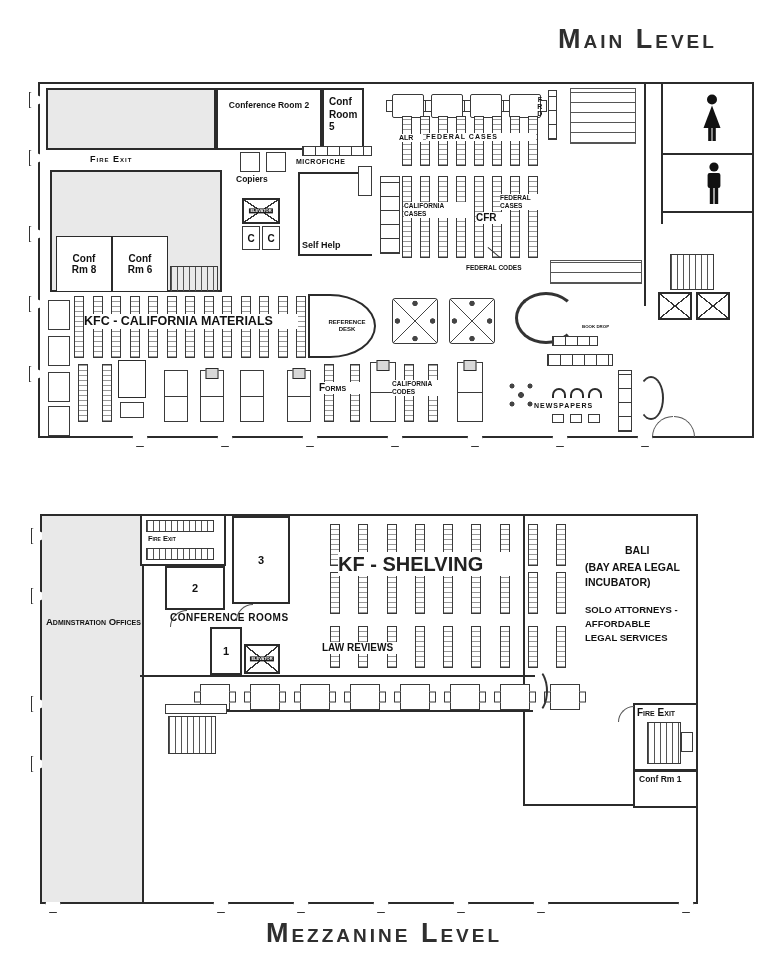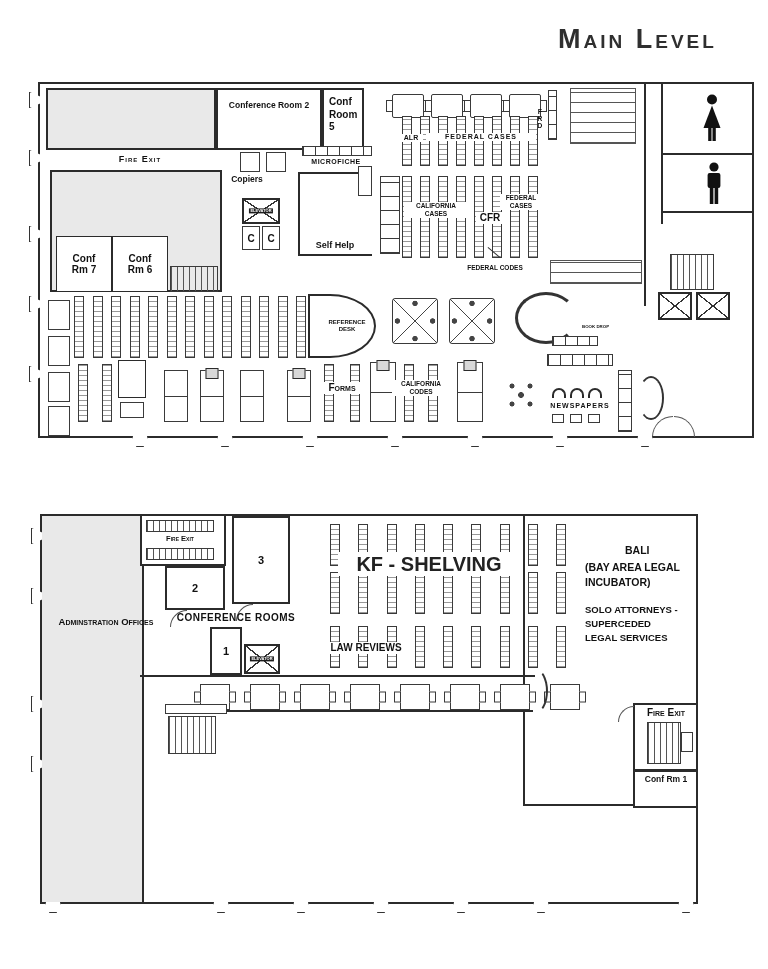--- a/index.html
+++ b/index.html
@@ -5,21 +5,21 @@
   html,body{margin:0;padding:0;background:#fff;}
   .page{position:relative;width:768px;height:969px;background:#fff;overflow:hidden;
         font-family:"Liberation Sans",sans-serif;color:#111;}
   .abs{position:absolute;}
   .plan{position:absolute;}
   .room{position:absolute;border:2px solid #2b2b2b;background:#fff;box-sizing:border-box;}
   .room1{position:absolute;border:1.5px solid #2b2b2b;background:#fff;box-sizing:border-box;}
   .gray{background:#e9e9e9;}
   .box{position:absolute;border:1.5px solid #3a3a3a;background:#fff;box-sizing:border-box;}
   .wall{position:absolute;background:#2b2b2b;}
-  .lbl{position:absolute;font-weight:bold;color:#111;text-align:center;line-height:1.2;background:#fff;}
+  .lbl{position:absolute;font-weight:bold;color:#111;line-height:1.2;background:#fff;}
   .nobg{background:transparent;}
   .sc{font-variant:small-caps;} .s6{font-size:6.5px;} .s7{font-size:7px;} .s75{font-size:7.5px;}
   .s8{font-size:10px;} .s85{font-size:8.5px;} .s9{font-size:9px;} .s95{font-size:9.5px;}
   .s10{font-size:10px;} .s105{font-size:10.5px;} .s11{font-size:11px;} .s12{font-size:12.5px;} .s20{font-size:20px;}
   .ls05{letter-spacing:.5px;} .ls1{letter-spacing:1px;}
   .left{text-align:left;}
   .nowrap{white-space:nowrap;}
   .vtext{writing-mode:vertical-rl;text-orientation:upright;}
   .u{position:absolute;display:flex;justify-content:space-between;align-items:stretch;}
   .unit{width:10px;height:100%;border:1px solid #3a3a3a;box-sizing:border-box;
@@ -89,37 +89,37 @@
 <div class="page">
 
   <div class="level-title" style="left:558px;top:24px;">Main Level</div>
 
   <section class="plan" id="plan-main" style="left:38px;top:82px;width:716px;height:356px;border:2px solid #2b2b2b;box-sizing:border-box;">
 
     <div class="room gray" style="left:6px;top:4px;width:170px;height:62px;"></div>
     <div class="lbl sc s9 ls1 nobg" style="left:50px;top:70px;width:100px;">Fire Exit</div>
     <div class="room gray" style="left:10px;top:86px;width:172px;height:122px;"></div>
     <div class="room1" style="left:16px;top:152px;width:56px;height:56px;display:flex;align-items:center;justify-content:center;">
-      <span class="s8 nobg" style="font-weight:bold;text-align:center;width:40px;">Conf Rm 7</span>
+      <span class="s8 nobg" style="font-weight:bold;text-align:center;width:40px;">Conf Rm 8</span>
     </div>
     <div class="room1" style="left:72px;top:152px;width:56px;height:56px;display:flex;align-items:center;justify-content:center;">
       <span class="s8 nobg" style="font-weight:bold;text-align:center;width:40px;">Conf Rm 6</span>
     </div>
     <div class="st" style="left:130px;top:182px;width:48px;height:26px;"></div>
 
     <div class="room" style="left:176px;top:4px;width:106px;height:62px;display:flex;align-items:flex-start;justify-content:center;padding-top:10px;">
       <span class="s85 nobg" style="font-weight:bold;">Conference Room 2</span>
     </div>
     <div class="room" style="left:282px;top:4px;width:42px;height:62px;padding:6px 0 0 5px;">
       <span class="s8 nobg left" style="font-weight:bold;display:inline-block;width:28px;line-height:1.25;">Conf Room 5</span>
     </div>
 
     <div class="box" style="left:200px;top:68px;width:20px;height:20px;"></div>
     <div class="box" style="left:226px;top:68px;width:20px;height:20px;"></div>
-    <div class="lbl s85 nobg" style="left:180px;top:90px;width:54px;">Copiers</div>
+    <div class="lbl s85 nobg" style="left:196px;top:90px;width:54px;">Copiers</div>
     <div class="seg-h" style="left:262px;top:62px;width:70px;height:10px;"></div>
     <div class="lbl s7 ls05 nobg" style="left:256px;top:74px;width:80px;">MICROFICHE</div>
 
     <div class="elev" style="left:202px;top:114px;width:38px;height:26px;">
       <span class="band">ELEVATOR</span>
     </div>
     <div class="box" style="left:202px;top:142px;width:18px;height:24px;display:flex;align-items:center;justify-content:center;font-weight:bold;font-size:10px;">
         <span>C</span>
       </div>
     <div class="box" style="left:222px;top:142px;width:18px;height:24px;display:flex;align-items:center;justify-content:center;font-weight:bold;font-size:10px;">
@@ -203,20 +203,21 @@
         <span class="unit"></span>
         <span class="unit"></span>
         <span class="unit"></span>
         <span class="unit"></span>
         <span class="unit"></span>
         <span class="unit"></span>
         <span class="unit"></span>
         <span class="unit"></span>
         <span class="unit"></span>
       </div>
+    <div class="lbl s12 nowrap" style="left:44px;top:230px;width:214px;">KFC - CALIFORNIA MATERIALS</div>
 
     <div class="refdesk" style="left:268px;top:210px;width:68px;height:64px;">
       <span>REFERENCE DESK</span>
     </div>
 
     <div class="cluster" style="left:352px;top:214px;width:46px;height:46px;"></div>
     <div class="cluster" style="left:409px;top:214px;width:46px;height:46px;"></div>
 
     <div class="arc-r" style="left:475px;top:208px;width:62px;height:52px;"></div>
     <div class="seg-h" style="left:512px;top:252px;width:46px;height:10px;"></div>
@@ -340,21 +341,21 @@
         <span class="unit"></span>
         <span class="unit"></span>
       </div>
     <div class="lbl s8" style="left:282px;top:132px;width:88px;">LAW REVIEWS</div>
 
     <div class="wall" style="left:483px;top:6px;width:2px;height:290px;"></div>
     <div class="wall" style="left:483px;top:294px;width:175px;height:2px;"></div>
     <div class="lbl s105 left nobg" style="left:545px;top:34px;width:120px;padding-left:40px;">BALI</div>
     <div class="lbl s105 left nobg" style="left:545px;top:50px;width:122px;line-height:1.4;">(BAY AREA LEGAL INCUBATOR)</div>
     <div class="lbl s95 left nobg" style="left:545px;top:94px;width:130px;">SOLO ATTORNEYS -</div>
-    <div class="lbl s95 left nobg" style="left:545px;top:108px;width:130px;">SUPERCEDED</div>
+    <div class="lbl s95 left nobg" style="left:545px;top:108px;width:130px;">AFFORDABLE</div>
     <div class="lbl s95 left nobg" style="left:545px;top:122px;width:130px;">LEGAL SERVICES</div>
 
     <div class="wall" style="left:100px;top:165px;width:395px;height:2px;"></div>
     <div class="u" style="left:160px;top:174px;width:380px;height:26px;">
         <span class="desk"></span>
         <span class="desk"></span>
         <span class="desk"></span>
         <span class="desk"></span>
         <span class="desk"></span>
         <span class="desk"></span>
@@ -381,13 +382,14 @@
     <div class="bumpB" style="left:333px;top:392px;"></div>
     <div class="bumpB" style="left:413px;top:392px;"></div>
     <div class="bumpB" style="left:493px;top:392px;"></div>
     <div class="bumpB" style="left:638px;top:392px;"></div>
     <div class="bumpL" style="left:-9px;top:18px;"></div>
     <div class="bumpL" style="left:-9px;top:78px;"></div>
     <div class="bumpL" style="left:-9px;top:186px;"></div>
     <div class="bumpL" style="left:-9px;top:246px;"></div>
   </section>
 
+  <div class="level-title" style="left:50%;transform:translateX(-50%);top:918px;">Mezzanine Level</div>
 </div>
 
 </body></html>

